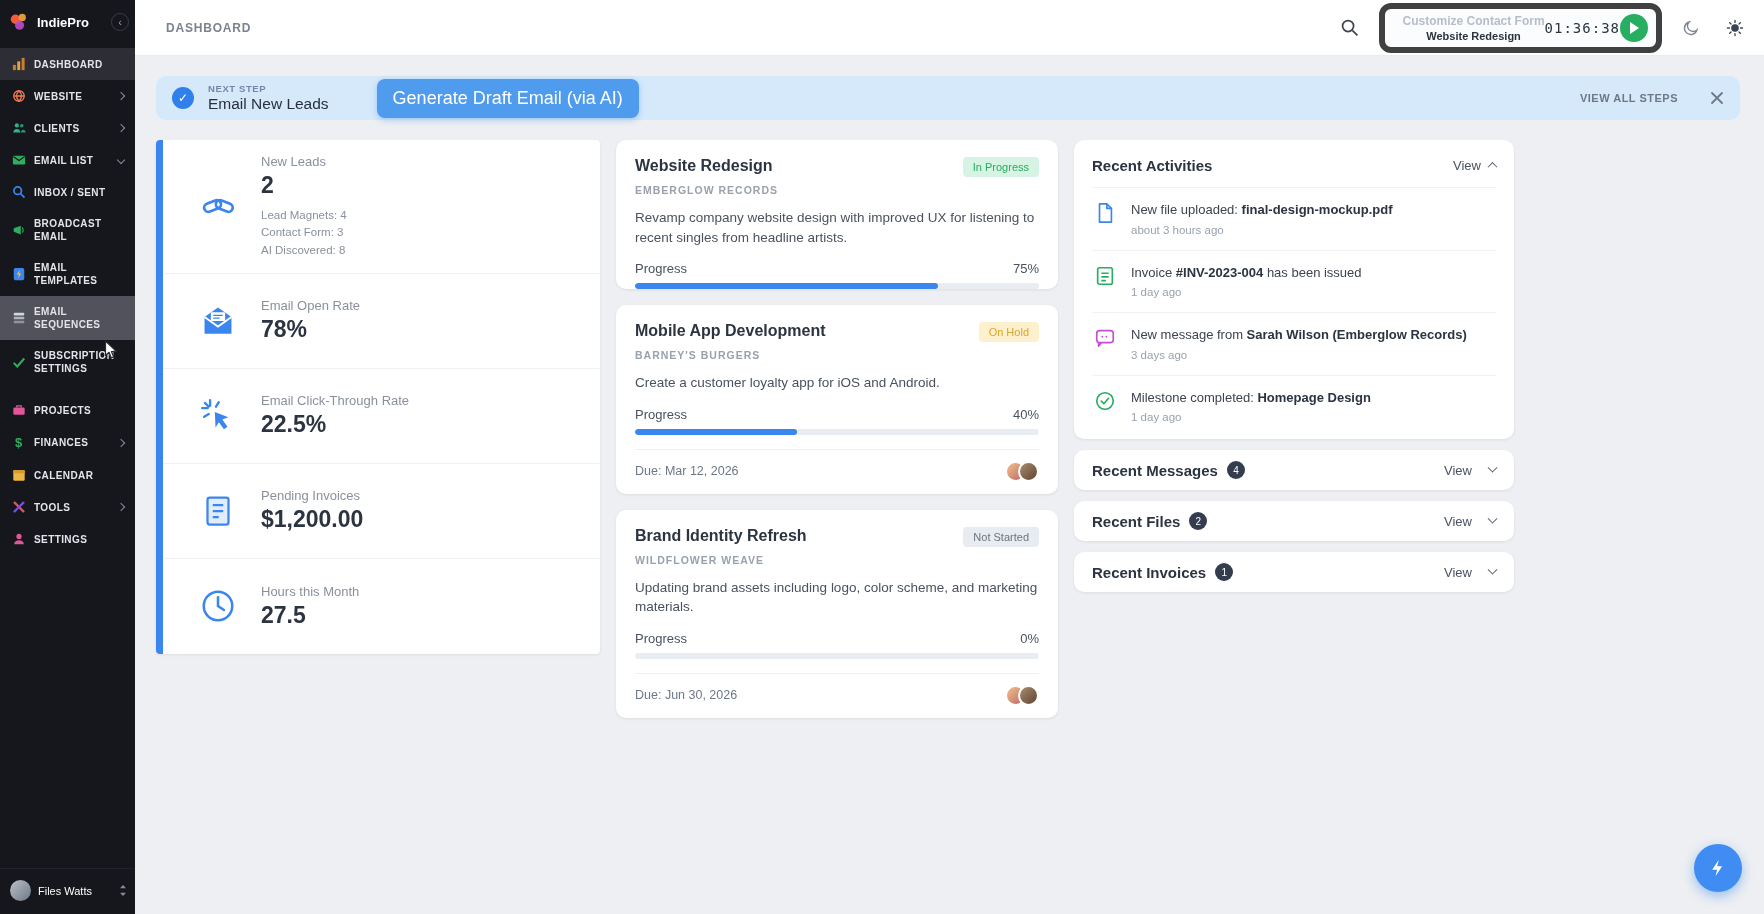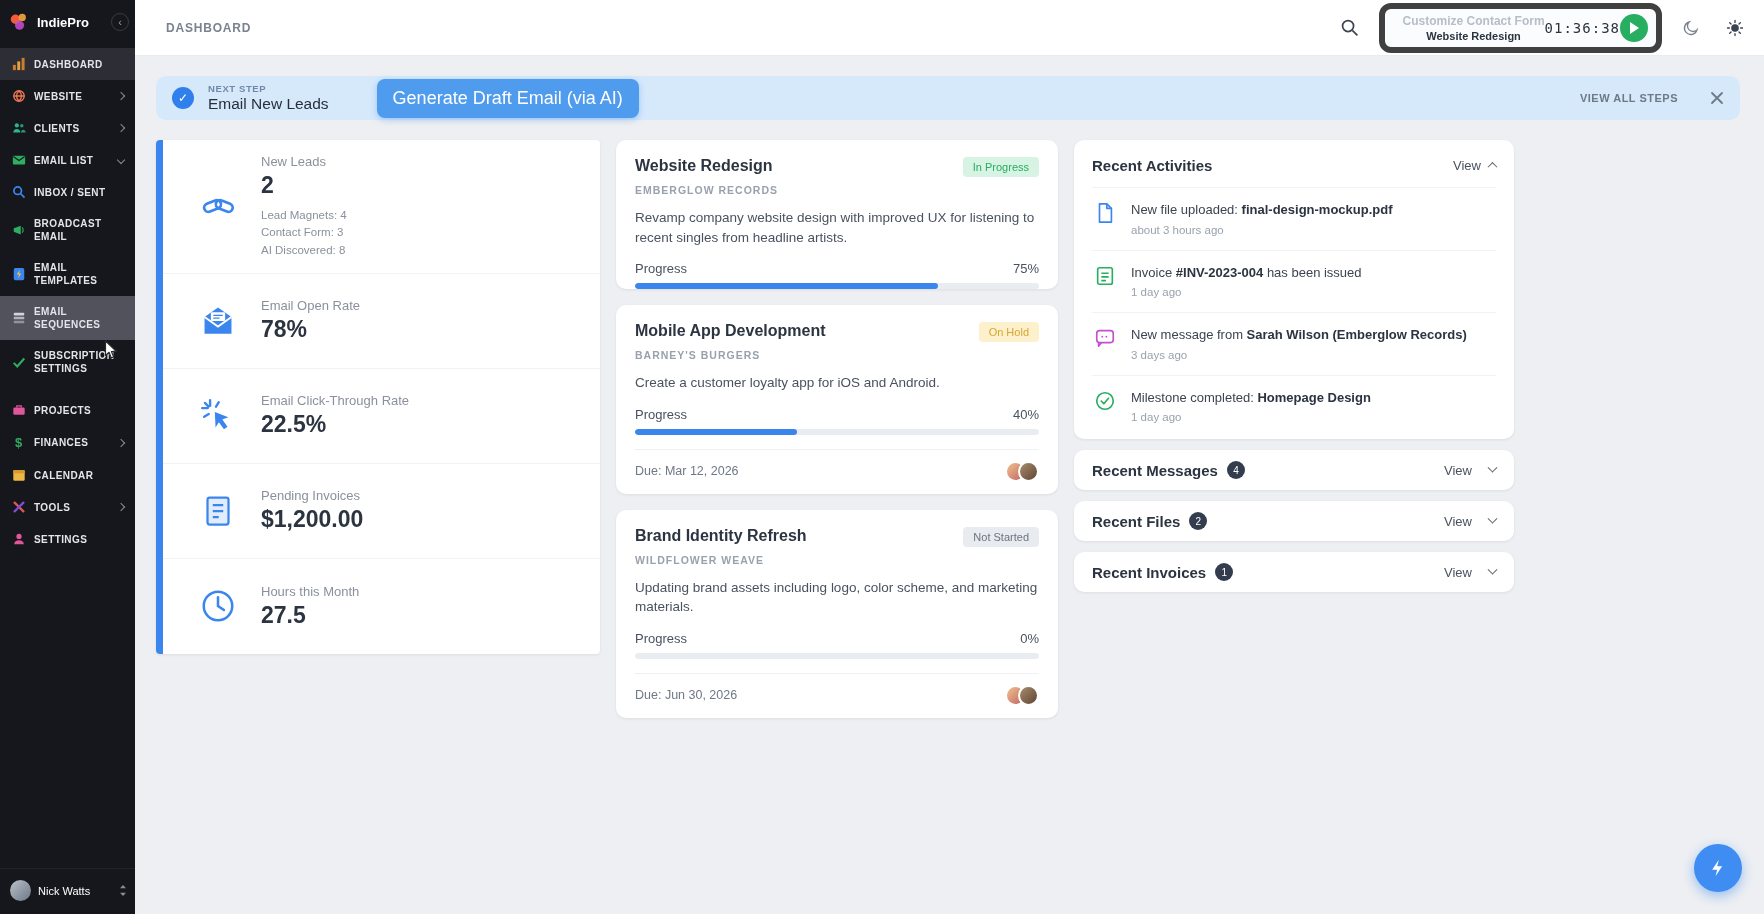--- a/index.html
+++ b/index.html
@@ -250,21 +250,21 @@
               <circle cx="8" cy="5" r="3"></circle>
               <path d="M2.5 14c0-3 2.5-4.6 5.5-4.6s5.5 1.6 5.5 4.6z"></path>
             </svg>
           </span>
         <span class="nlabel">SETTINGS</span>
       </div>
     </nav>
 
     <div class="user">
       <span class="uavatar"></span>
-      <span class="uname">Nick Watts</span>
+      <span class="uname">Files Watts</span>
       <span style="display:flex">
           <svg width="8" height="13" viewBox="0 0 8 13">
             <path d="M4 1l3 3.2H1z" fill="#8b8b97"></path>
             <path d="M4 12L1 8.8h6z" fill="#8b8b97"></path>
           </svg>
         </span>
     </div>
   </aside>
 
   <div class="main">

